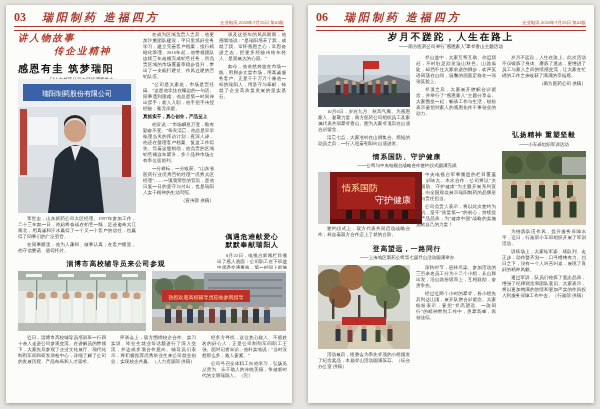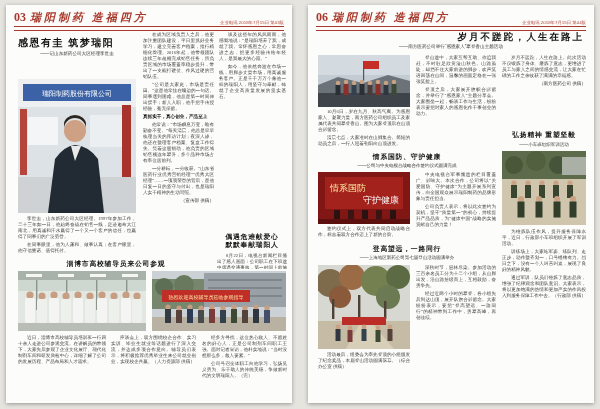--- a/index.html
+++ b/index.html
@@ -8,61 +8,65 @@
   .page{position:absolute;top:5px;width:286px;height:398px;background:#fcfcfa;
     box-shadow:0 1px 4px rgba(0,0,0,.35);}
   .page.left{left:6px}.page.right{left:308px}
   .abs{position:absolute;}
   
   .masthead{position:absolute;left:8px;right:8px;top:5px;height:15px;
     display:flex;justify-content:space-between;align-items:flex-end;color:#a8392c;}
   .mh-left{display:flex;align-items:baseline;white-space:nowrap;}
   .mh-no{font-size:12px;font-weight:bold;margin-right:4px;font-family:"Liberation Serif",serif;}
   .mh-title{font-size:11px;font-weight:bold;font-style:italic;letter-spacing:3px;
-    font-family:"Liberation Serif",serif;}
+    font-family:"Liberation Serif",serif;margin-left:12px;}
   .mh-info{font-size:4.4px;text-align:right;color:#b04437;}
   .mh-rule{position:absolute;left:8px;right:8px;top:21px;height:2.5px;
     border-top:1.6px solid #a8392c;border-bottom:.8px solid #a8392c;}
   
   .para{font-size:4.6px;line-height:1.32;margin:0 0 1.6px;color:#3c3c3c;
     text-align:justify;text-indent:9px;font-family:"Liberation Serif",serif;}
   .para.bold-line{font-weight:bold;color:#101010;text-indent:0;text-align:left;}
   .para.credit{text-align:right;text-indent:0;color:#2e2e2e;}
   .clip{overflow:hidden;}
   
   .slogan{color:#b2392b;font-style:italic;font-weight:bold;font-size:9.5px;
     letter-spacing:2px;line-height:1.35;font-family:"Liberation Serif",serif;}
   .slogan .l2{margin-left:36px;}
   .a1-title{margin:4px 0 1px;font-size:10px;font-weight:bold;text-align:left;
     letter-spacing:1.5px;color:#141414;}
   .sub{font-size:4.6px;text-align:center;color:#333;margin:0 0 3px;}
   .sec-title{font-size:6.8px;font-weight:bold;text-align:center;color:#141414;
     letter-spacing:.8px;line-height:1.25;}
   .sec-sub{font-size:4.5px;text-align:center;color:#333;margin-top:1px;}
-  .main-title{font-size:9.5px;font-weight:bold;text-align:right;color:#141414;
+  .main-title{font-size:9.5px;font-weight:bold;text-align:center;color:#141414;
     letter-spacing:2px;}
   .photo{position:absolute;overflow:hidden;background:#ccc;}
   .photo svg{display:block;width:100%;height:100%;}
 </style>
 </head>
 <body>
 
 <div class="canvas">
 
   <div class="page left">
     <div class="masthead">
       <div class="mh-left">
         <span class="mh-no">03</span>
         <span class="mh-title">瑞阳制药  造福四方</span>
       </div>
       <div class="mh-info">企业电讯  2018年7月15日  第03版</div>
     </div>
     <div class="mh-rule"></div>
 
     <div class="abs" style="left:12px;top:27px;width:118px;">
+      <div class="slogan">
+        <div class="l1">讲人物故事</div>
+        <div class="l2">传企业精神</div>
+      </div>
       <h2 class="a1-title">感恩有圭  筑梦瑞阳</h2>
       <div class="sub">——记山东新药公司大区经理李世圭</div>
     </div>
     <div class="photo" style="left:12px;top:74px;width:118px;height:134px;">
       <svg viewBox="0 0 118 134" preserveAspectRatio="none">
         <rect width="118" height="134" fill="#d7dadd"></rect>
         <rect width="118" height="28" fill="#edeff1"></rect>
         <rect x="5" y="5" width="108" height="17" fill="#3b62a6"></rect>
         <text x="59" y="17" font-size="7" fill="#ffffff" text-anchor="middle">瑞阳制药股份有限公司</text>
         <rect y="28" width="118" height="70" fill="#dde2e6"></rect>
@@ -263,21 +267,21 @@
         <p class="para">登山途中，大家互帮互助、你追我赶，不时驻足欣赏漫山秋色。山路虽陡，却挡不住大家前进的脚步，欢声笑语回荡在山间，温馨的画面定格在一张张笑脸上。</p>
         <p class="para">登顶之后，大家展开旗帜合影留念，并举行了“感恩家人”主题分享会。大家围坐一起，畅谈工作与生活，纷纷表示要把对家人的感恩化作干事创业的动力。</p>
       </div>
     <div class="abs clip" style="left:194px;top:50px;width:84px;height:70px;">
         <p class="para">岁月不蹉跎，人生在路上。此次活动不仅锻炼了身体、磨炼了意志，更增进了员工与家人之间的情感交流，让大家在忙碌的工作之余收获了满满的幸福感。</p>
         <p class="para credit">（南方医药公司  供稿）</p>
       </div>
 
     <div class="abs sec-title" style="left:10px;top:148px;width:178px;">情系国防、守护健康</div>
     <div class="abs sec-sub" style="left:10px;top:157px;width:178px;">——公司与中央电视台战略合作签约仪式圆满完成</div>
-    <div class="photo" style="left:10px;top:167px;width:92px;height:52px;">
+    <div class="photo" style="left:10px;top:167px;width:92px;height:52px;padding-left:12px;">
       <svg viewBox="0 0 92 52" preserveAspectRatio="none">
         <rect width="92" height="52" fill="#801714"></rect>
         <rect x="7" y="5" width="78" height="32" fill="#a3221c"></rect>
         <text x="30" y="19" font-size="9" fill="#ffe9a0" text-anchor="middle">情系国防</text>
         <text x="63" y="31" font-size="9" fill="#ffffff" text-anchor="middle">守护健康</text>
         <g>
           <rect x="16" y="38" width="6" height="11" fill="#2b1212"></rect>
             <rect x="30" y="38" width="6" height="11" fill="#3a1513"></rect>
           <rect x="44" y="38" width="6" height="11" fill="#2b1212"></rect>
             <rect x="58" y="38" width="6" height="11" fill="#3a1513"></rect>

